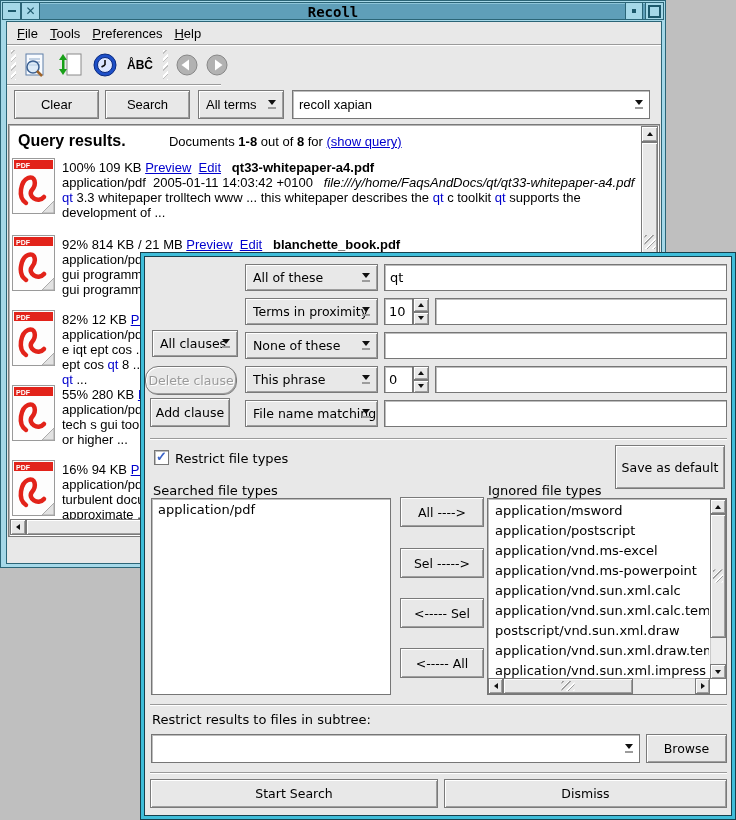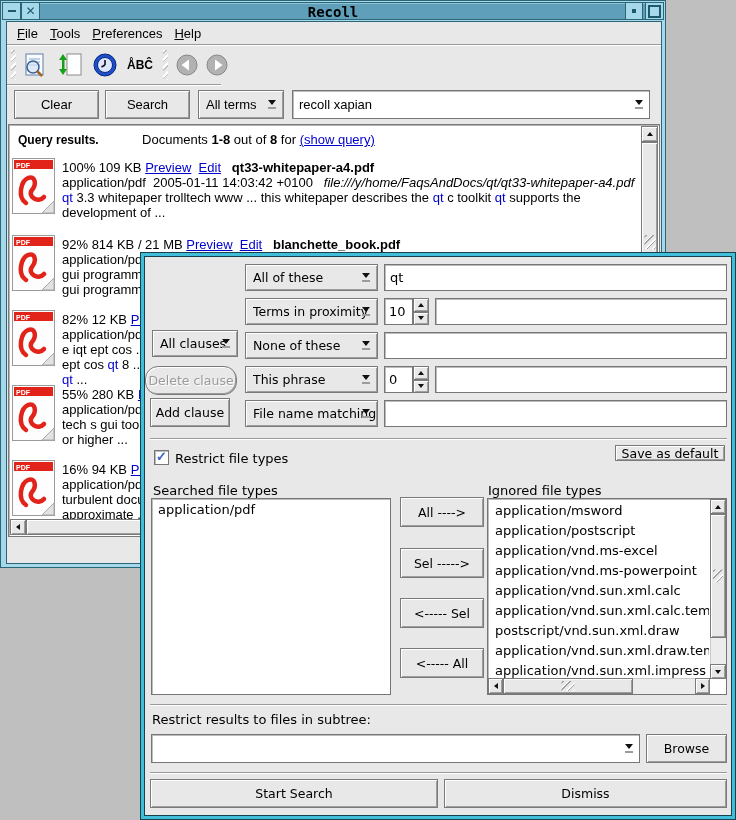--- a/index.html
+++ b/index.html
@@ -169,21 +169,21 @@
       <span class="cb-arrow" style="right:2px;">
           <i class="tri-d"></i>
           <i class="dash"></i>
         </span>
     </div>
 
     <div class="abs" style="left:1px;top:102px;width:652px;height:413px;border:1px solid #7a7a7a;box-shadow:inset 1px 1px 0 #b5b5b5;box-sizing:border-box;background:#fff;"></div>
 
     <div class="abs" id="results-canvas" style="left:3px;top:104px;width:631px;height:409px;background:#fff;overflow:hidden;">
       <div class="abs" style="left:8px;top:6px;white-space:pre;display:flex;align-items:baseline;">
-        <span style="font-size:12px;font-weight:bold;">Query results.</span>
+        <span style="font-size:16px;font-weight:bold;">Query results.</span>
         <span style="white-space:pre;">  </span>
         <span style="white-space:pre;">
           </span><span style="white-space:pre;">Documents </span><span class="bld">1-8</span><span style="white-space:pre;"> out of </span><span class="bld">8</span><span style="white-space:pre;"> for </span><span class="lnk">(show query)</span>
       </div>
       <div id="results-rows">
           <div class="abs" style="left: 0px; top: 31px; width: 631px;">
             <svg width="46" height="58" viewBox="0 0 46 58" style="position:absolute;left:1px;top:0;">
               <rect x="1.5" y="1.5" width="42" height="55" fill="#fdfdfd" stroke="#9a9a9a"></rect>
               <polygon points="31,56 43,56 43,44" fill="#e2e2e2" stroke="#aaaaaa"></polygon>
               <rect x="3" y="3" width="39" height="9" fill="#e2231a"></rect>
@@ -373,21 +373,21 @@
     <div class="abs raised btn dlg-font" style="left:5px;top:141px;width:80px;height:29px;">
         <span>Add clause</span>
       </div>
 
     <div class="abs groove" style="left:5px;top:181px;width:577px;"></div>
 
     <div class="abs checkbox" style="left:9px;top:193px;width:15px;height:15px;">
       <span class="checkmark">✓</span>
     </div>
     <div class="abs dlg-label" style="left:30px;top:194px;">Restrict file types</div>
-    <div class="abs raised btn dlg-font" style="left:470px;top:188px;width:110px;height:16px;">
+    <div class="abs raised btn dlg-font" style="left:470px;top:188px;width:110px;height:44px;">
         <span>Save as default</span>
       </div>
 
     <div class="abs dlg-label" style="left:8px;top:226px;">Searched file types</div>
     <div class="abs dlg-label" style="left:343px;top:226px;">Ignored file types</div>
 
     <div class="listbox" id="searched-list" style="left:6px;top:241px;width:240px;height:197px;padding-top:1px;">
         <div class="list-item">application/pdf</div>
       </div>
 

